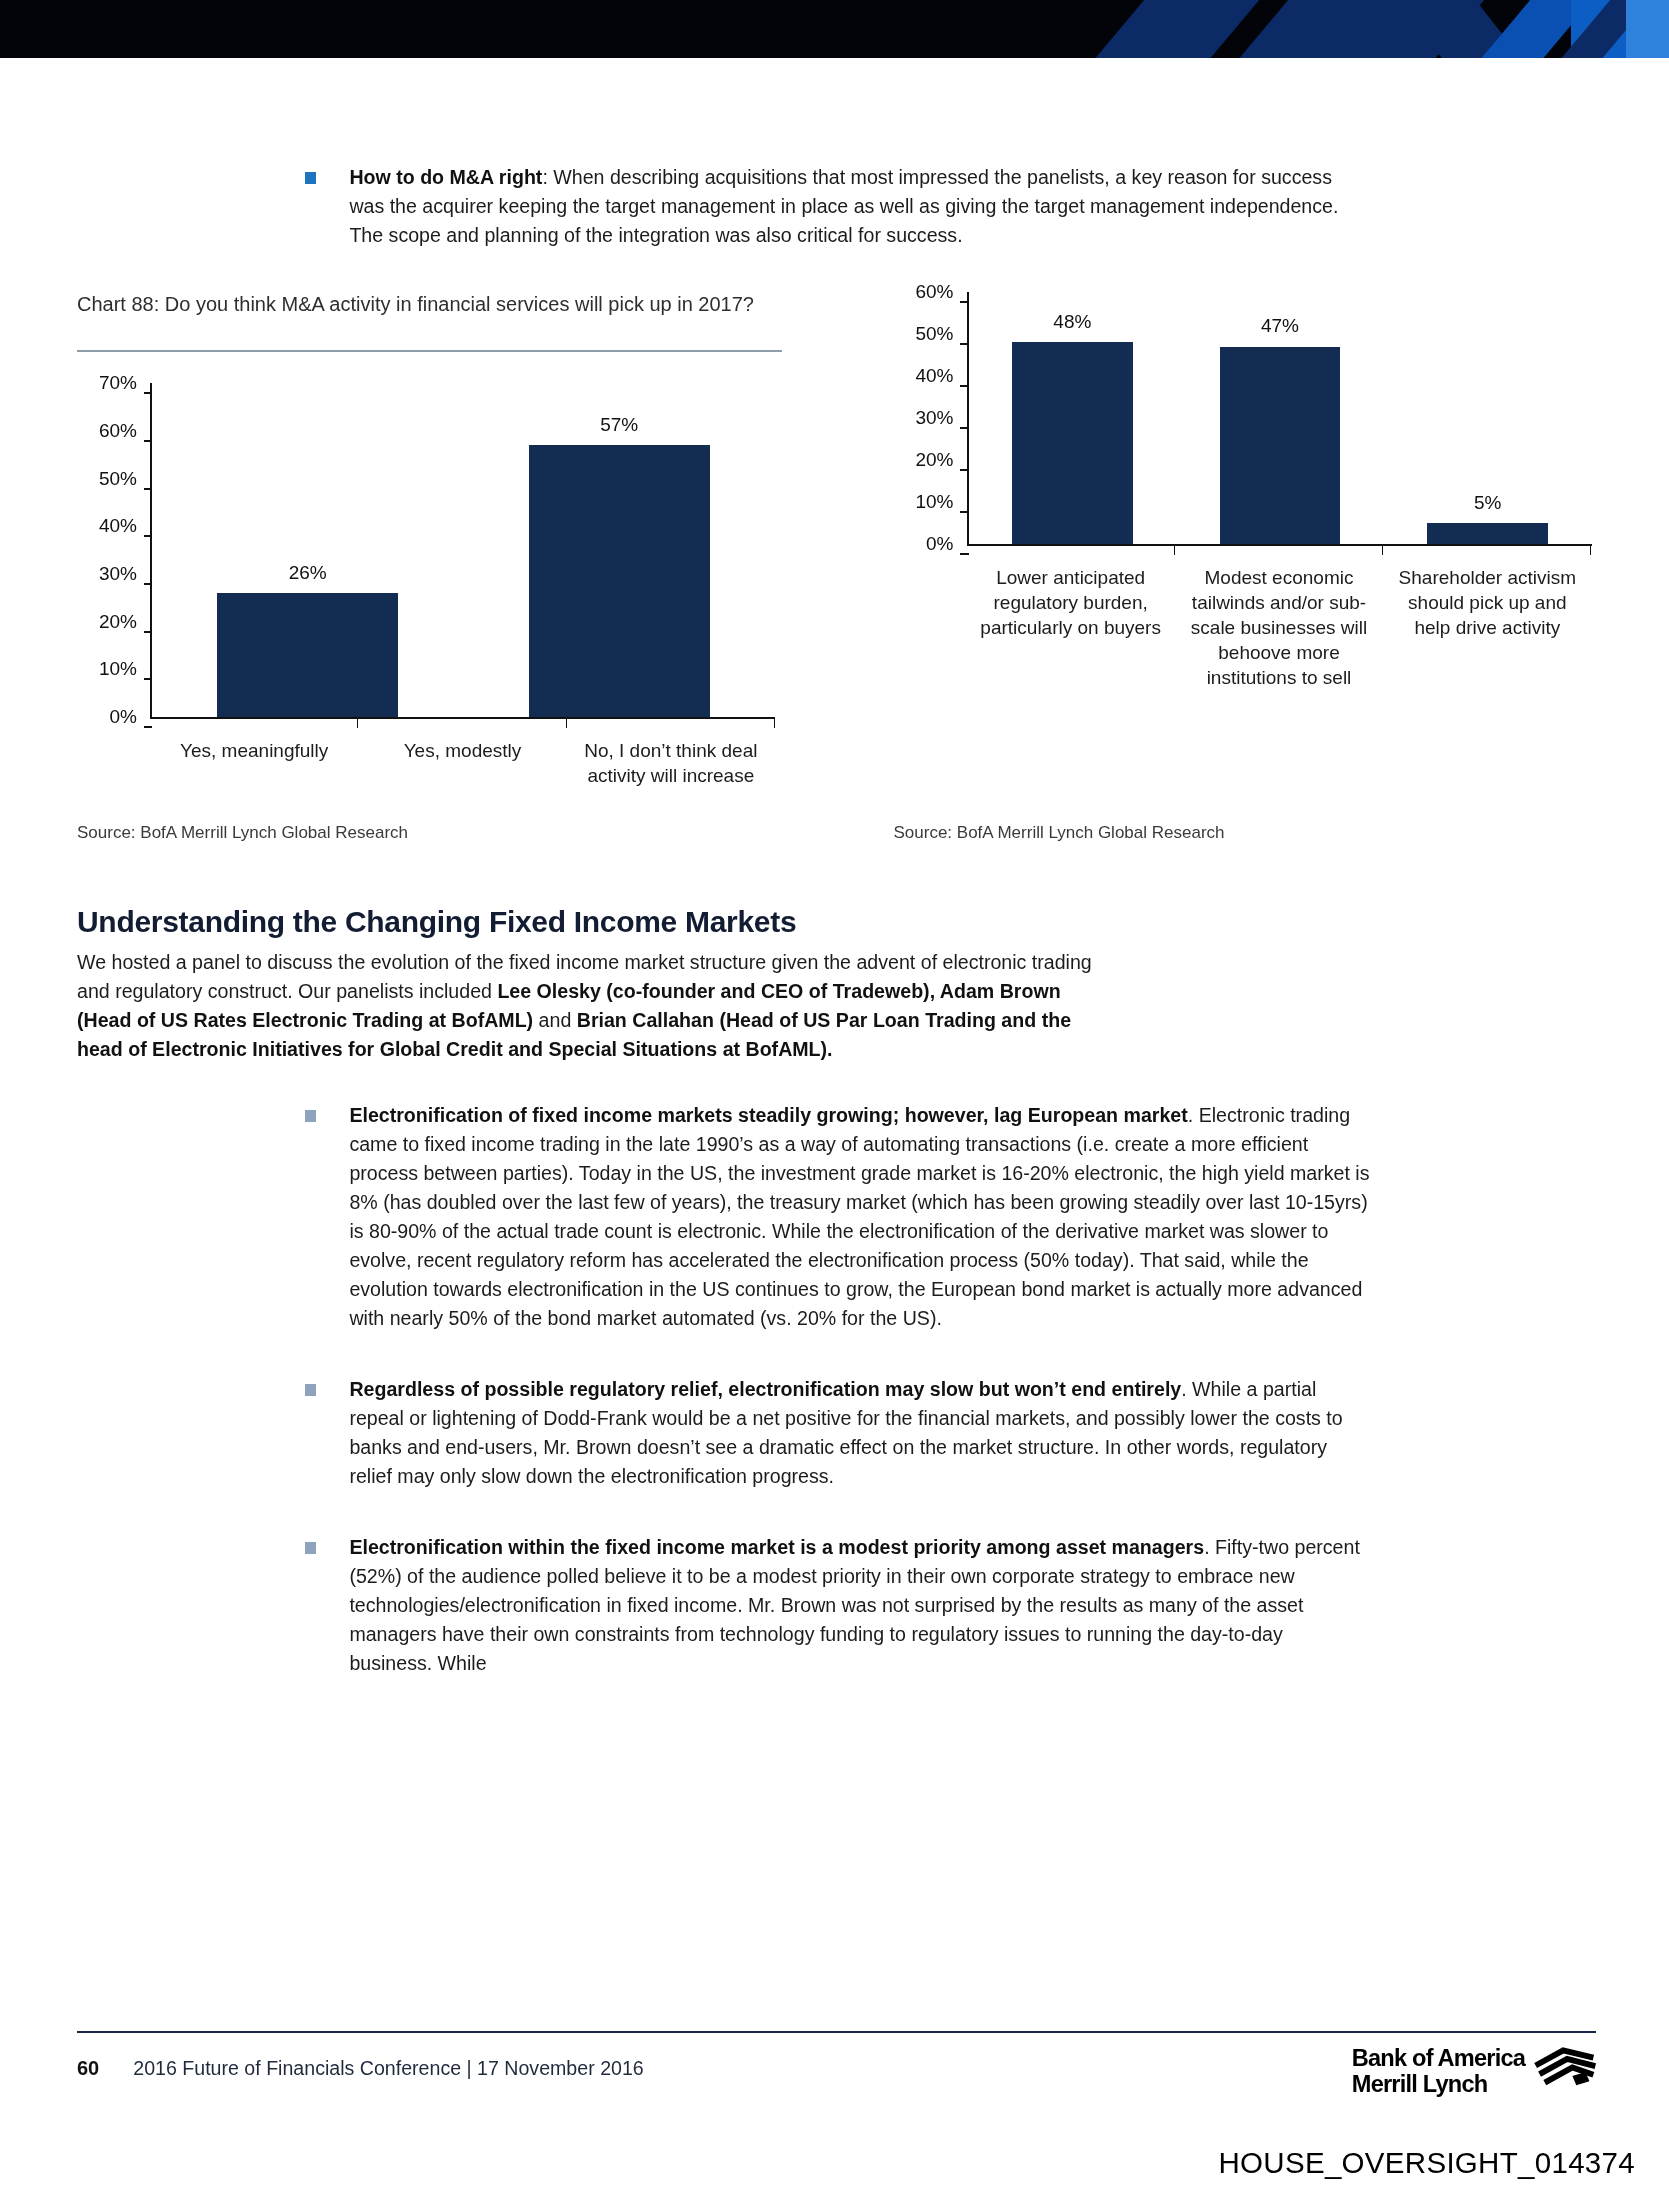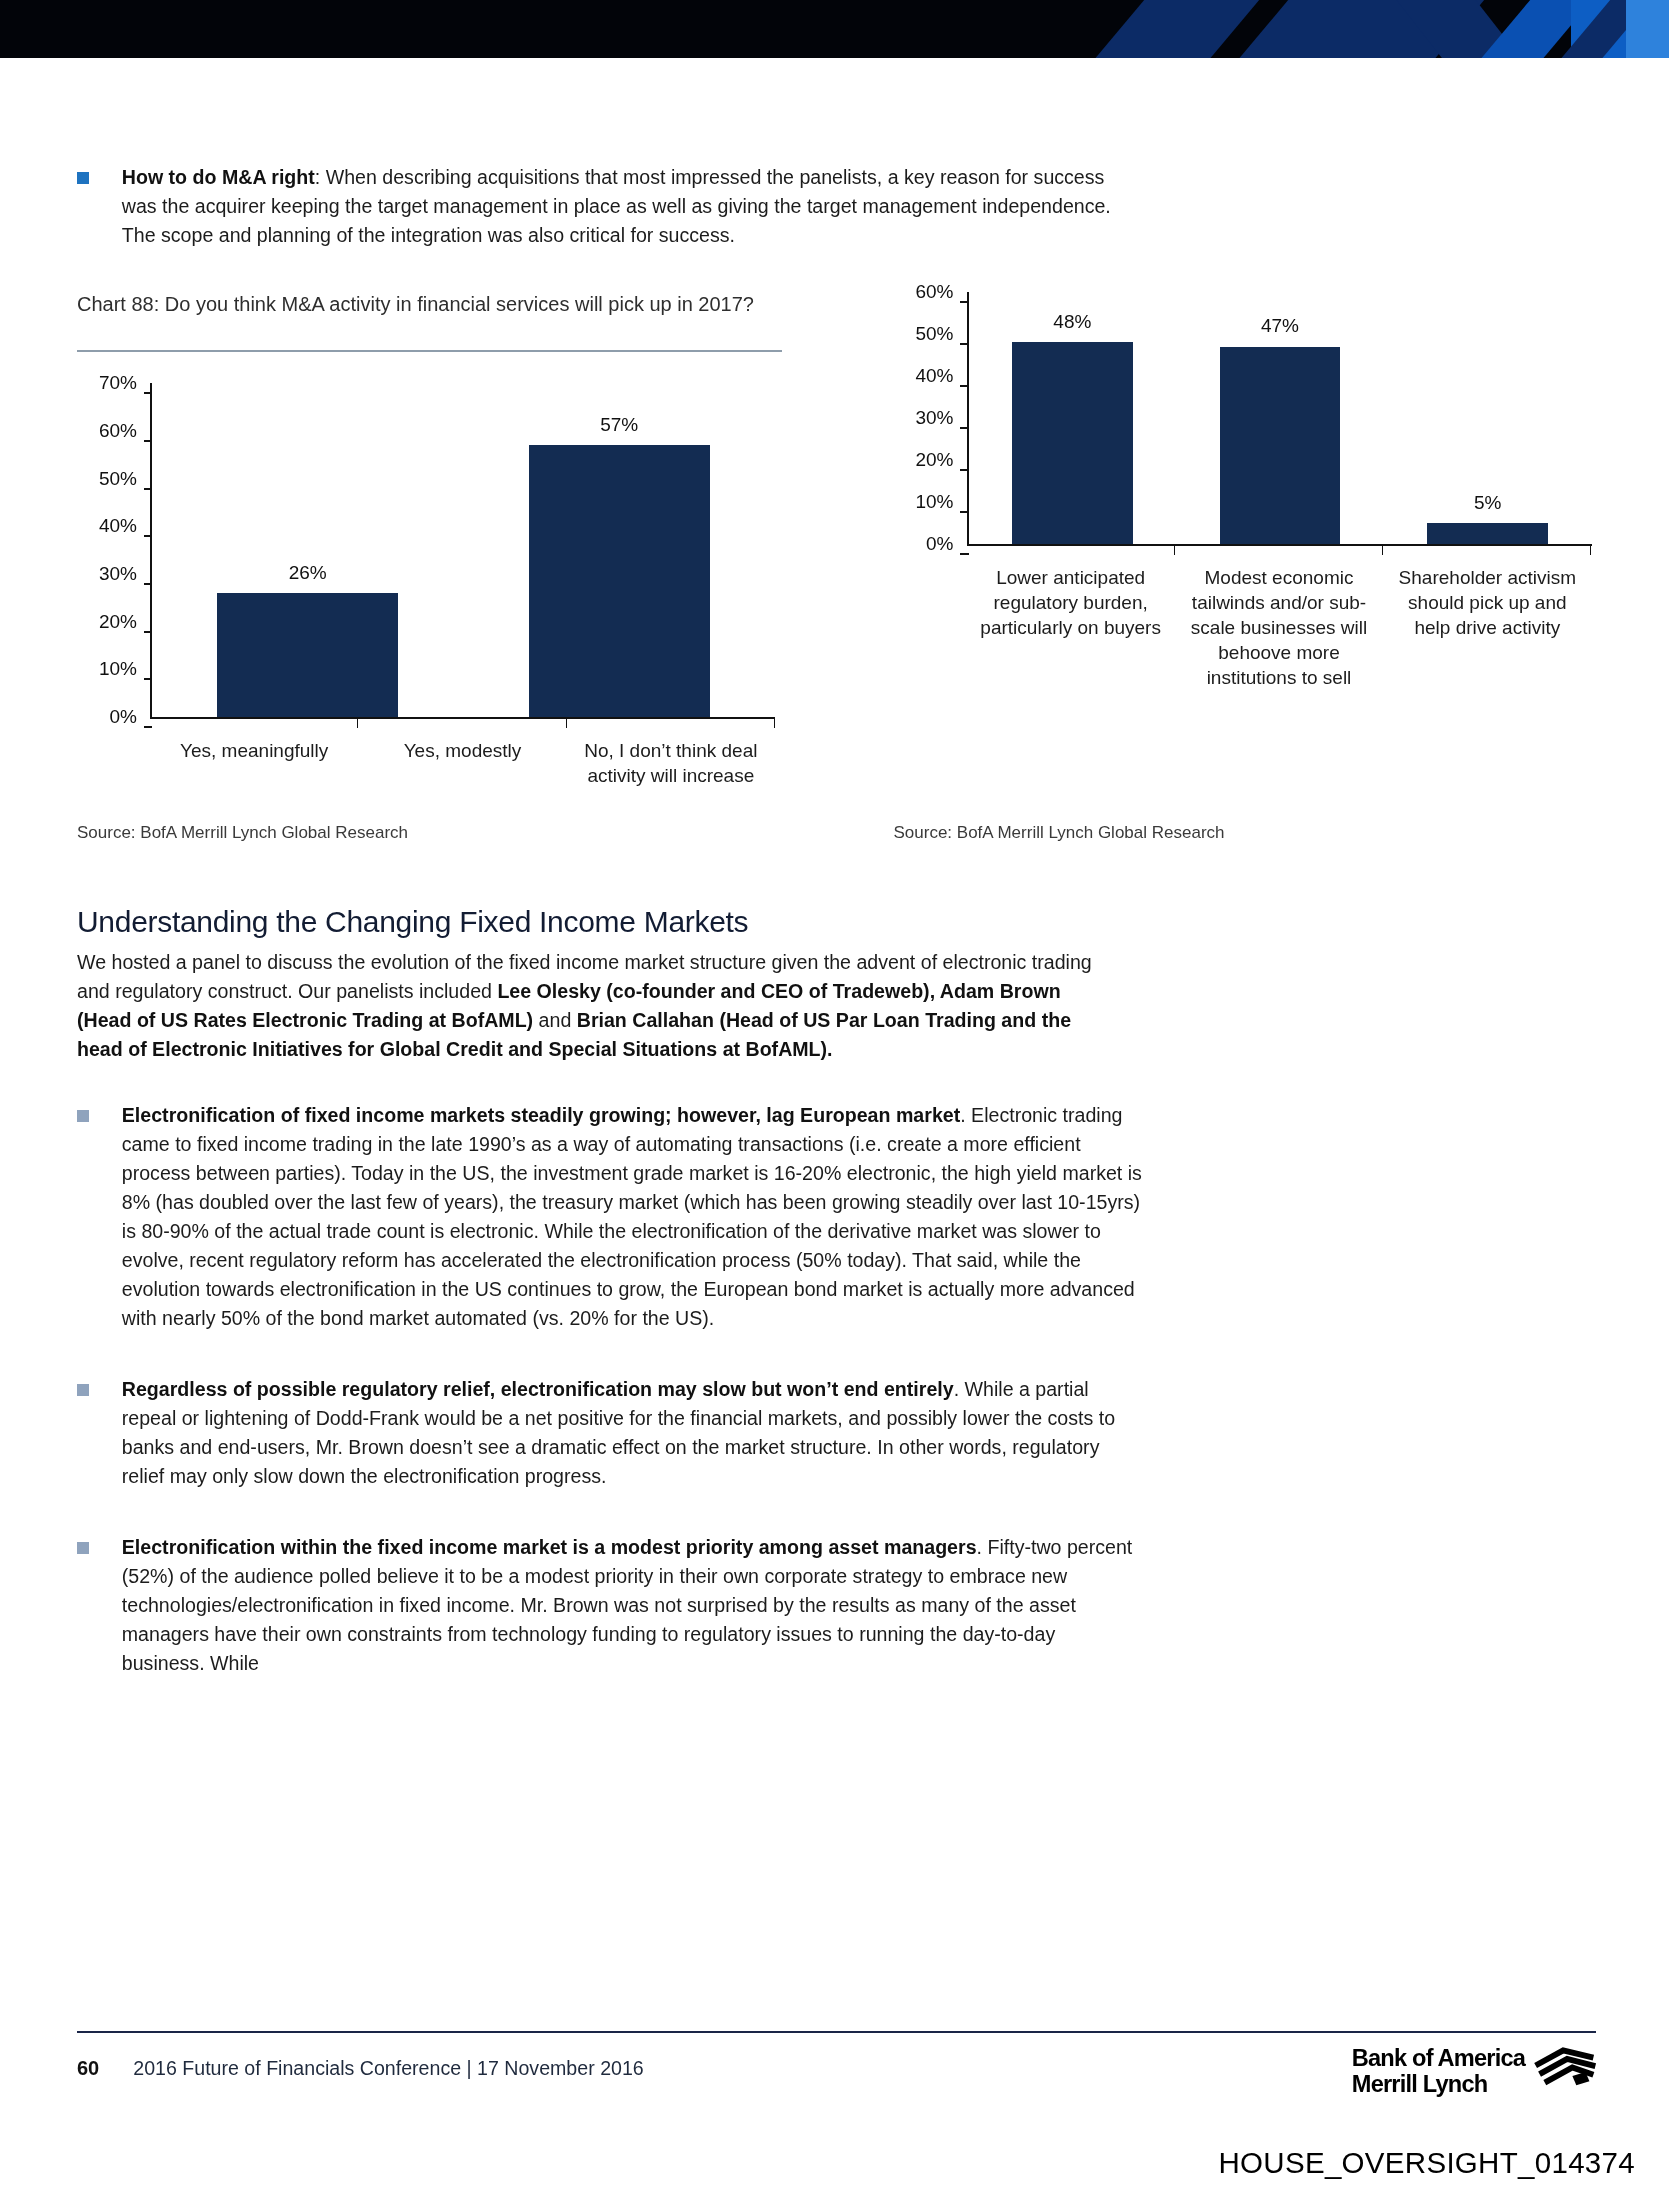--- a/index.html
+++ b/index.html
@@ -15,21 +15,21 @@
   .s1{left:72px;width:115px;background:#0c2b66;transform:skewX(-40deg);}
   .s2{left:216px;width:196px;background:#0c2b66;transform:skewX(-40deg);}
   .s3{left:373px;width:79px;background:#0c2b66;transform:skewX(38deg);}
   .s4{left:458px;width:62px;background:#0a50b2;transform:skewX(-40deg);}
   .s5{left:524px;width:56px;top:0;height:58px;background:#0d5ec4;}
   .s6{left:579px;width:43px;top:0;height:58px;background:#2e82dc;}
   .s7{left:538px;width:41px;background:#0c2b66;transform:skewX(-40deg);}
   
   .content{position:absolute;top:58px;left:77px;width:1521px;}
   .bullets{list-style:none;margin:0;padding:0;}
-  .bullets li{display:flex;gap:33px;margin:0 0 42px 0;}
+  .bullets li{display:flex;gap:33px;margin:0 0 42px 0;justify-content:center;}
   .bullet-sq{flex:0 0 11.8px;width:11.8px;height:11.8px;margin-top:9.2px;}
   .intro-bullets .bullet-sq{background:#1e73c0;}
   .body-bullets .bullet-sq{background:#8fa3bd;}
   .btxt{max-width:1021px;font-size:19.6px;line-height:29px;color:#1c1c1c;}
   .btxt b{color:#111;}
   .intro-bullets{margin-top:105px;}
   
   .charts-row{display:flex;gap:112px;margin-top:31px;}
   .chart{flex:1;position:relative;height:555px;margin:0;padding:0;}
   .chart-title{font-size:20px;line-height:25.5px;color:#2e2e2e;min-height:51px;}
@@ -43,21 +43,21 @@
   .ytick .mark{width:8.5px;height:2px;background:#111;}
   .slot{flex:1;height:100%;display:flex;flex-direction:column;align-items:center;justify-content:flex-end;}
   .slot .val{font-size:19px;color:#111;margin-bottom:9.2px;}
   .slot .bar{width:58%;}
   .xticks{display:flex;height:8.5px;}
   .xticks div{flex:1;border-right:1.3px solid #111;}
   .catrow{display:flex;}
   .cat{flex:1;padding:10.5px 6.5px 0;text-align:center;font-size:19px;line-height:1.32;color:#1c1c1c;}
   .source{position:absolute;left:0;bottom:4px;font-size:17px;color:#3a3a3a;}
   
-  .section-heading{margin:56px 0 0 0;font-size:30px;line-height:37px;font-weight:normal;color:#121c33;letter-spacing:-0.3px;}
+  .section-heading{margin:56px 0 0 0;font-size:30px;line-height:37px;font-weight:bold;color:#121c33;letter-spacing:-0.3px;}
   .lead{margin:7.9px 0 37px 0;max-width:1021px;font-size:19.6px;line-height:29px;color:#1c1c1c;}
   .lead b{color:#111;}
   
   .footer-rule{position:absolute;left:77px;right:73px;top:2031px;height:2px;background:#1a2547;}
   .footer-left{position:absolute;left:77px;top:2057px;display:flex;align-items:baseline;gap:34px;}
   .pageno{font-size:20px;font-weight:bold;color:#111;}
   .doc-title{font-size:19.6px;color:#1f2a3d;}
   .logo{position:absolute;right:73px;top:2046px;display:flex;align-items:flex-start;gap:7.9px;}
   .logo-text{font-weight:bold;font-size:23.6px;line-height:25.5px;color:#000;letter-spacing:-0.8px;}
   .flag{margin-top:1.3px;}

